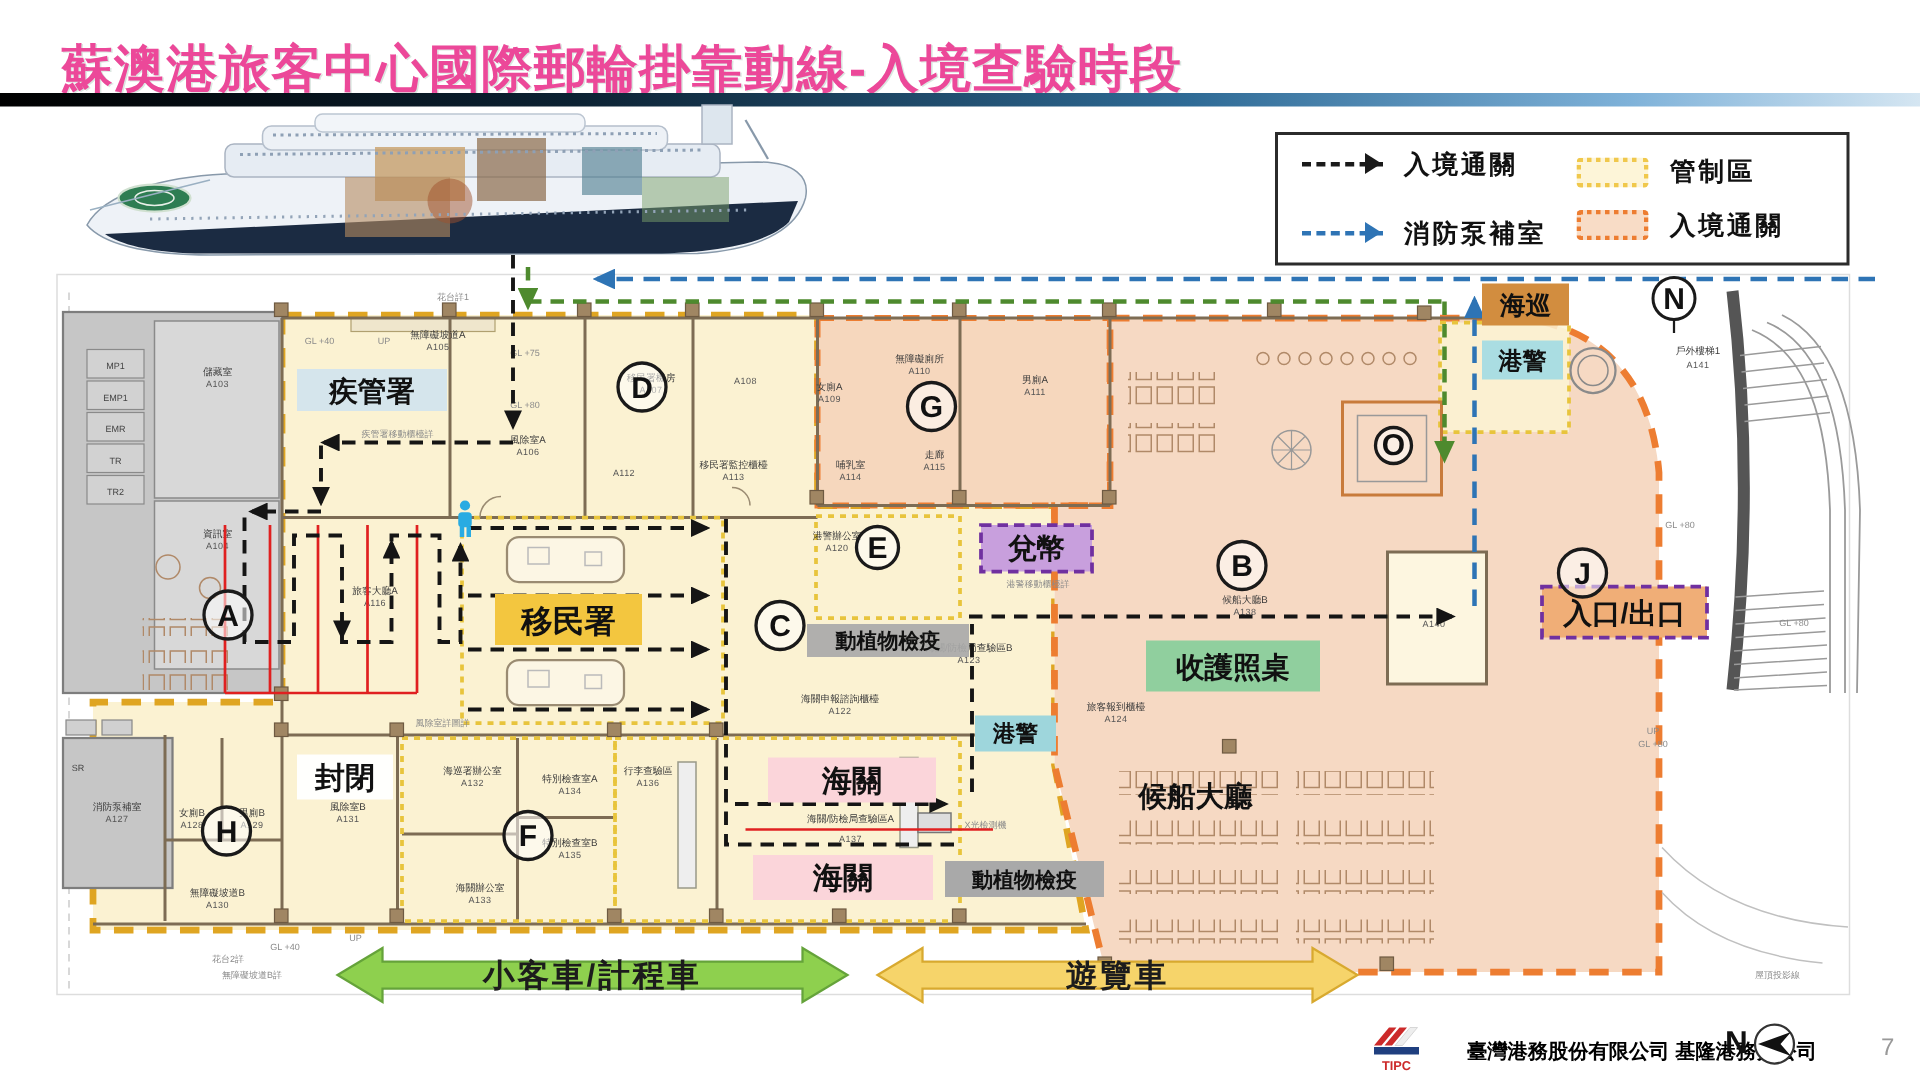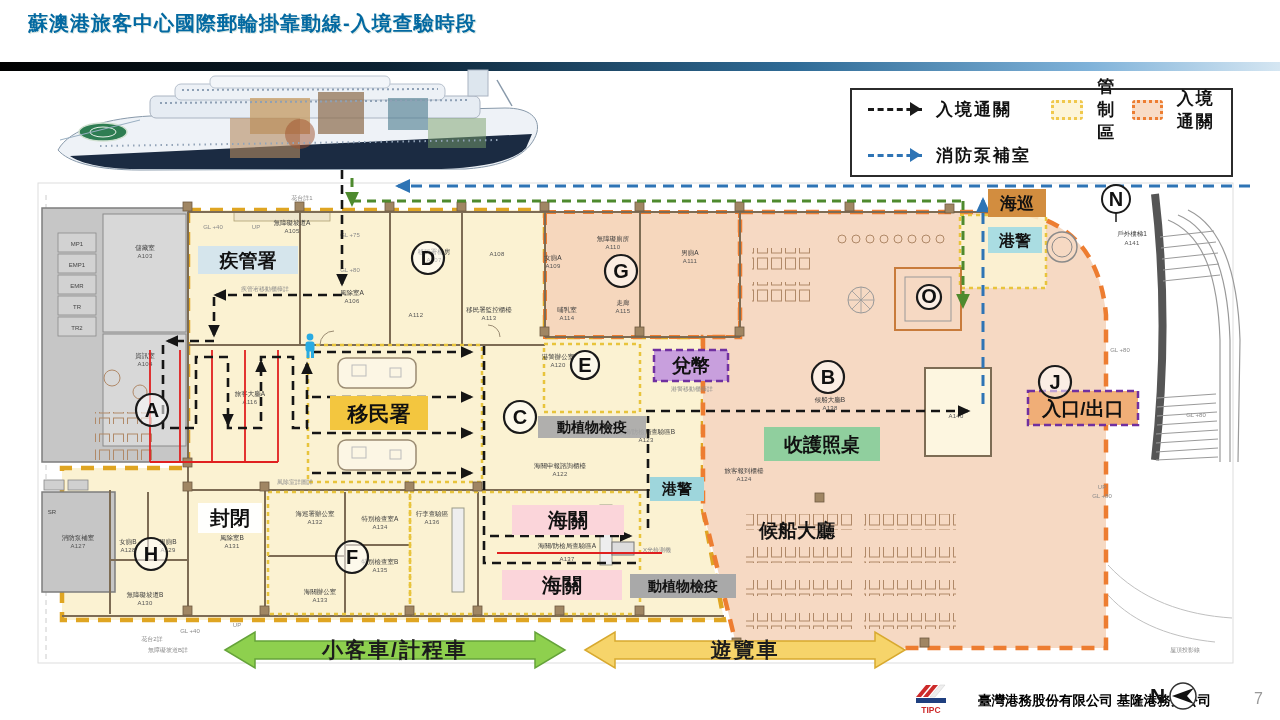--- a/index.html
+++ b/index.html
@@ -1,27 +1,27 @@
 <!DOCTYPE html>
 <html><head>
 <meta charset="utf-8">
 <style>
   html,body{margin:0;padding:0;}
   body{width:1280px;height:720px;position:relative;background:#fff;overflow:hidden;
        font-family:"Liberation Sans","DejaVu Sans",sans-serif;}
   
-  .title{position:absolute;left:28px;top:10px;font-size:20px;font-weight:700;
-         color:#0369a1;letter-spacing:1px;margin:0;text-shadow:1px 1px 0 rgba(210,225,218,.8);}
+  .title{position:absolute;left:28px;top:10px;font-size:34px;font-weight:700;
+         color:#ec4899;letter-spacing:1px;margin:13px;text-shadow:1px 1px 0 rgba(210,225,218,.8);}
   .title-bar{position:absolute;left:0;top:62px;width:1280px;height:9px;
          background:linear-gradient(90deg,#000 0%,#0c2233 30%,#2f6b96 62%,#7fb2d9 85%,#d5e6f2 100%);}
   
   .legend{position:absolute;left:850px;top:88px;width:383px;height:89px;background:#fff;
           border:2.5px solid #2b2b2b;display:flex;box-sizing:border-box;padding:7px 10px 7px 16px;z-index:6;}
   .lg-flows{flex:1.08;display:flex;flex-direction:column;justify-content:space-between;}
-  .lg-zones{flex:1;display:flex;flex-direction:row;justify-content:space-around;}
+  .lg-zones{flex:1;display:flex;flex-direction:column;justify-content:space-around;}
   .lg-row{display:flex;align-items:center;gap:14px;height:25px;}
   .dash{position:relative;width:54px;border-top:3.5px dashed currentColor;}
   .dash::after{content:'';position:absolute;right:-6px;top:-9px;
                border:7px solid transparent;border-left:11px solid currentColor;}
   .c0{color:#1a1a1a}.c1{color:#2e74b5}.c2{color:#4e8a2e}
   .lg-lab{font-size:17px;font-weight:600;color:#111;letter-spacing:2px;}
   .sw{width:48px;height:20px;border-radius:3px;box-sizing:border-box;}
   .sw-y{background:#fdf5d8;border:3px dotted #f0c84c;}
   .sw-o{background:#f8dcc6;border:3px dotted #ed7d31;}
   

